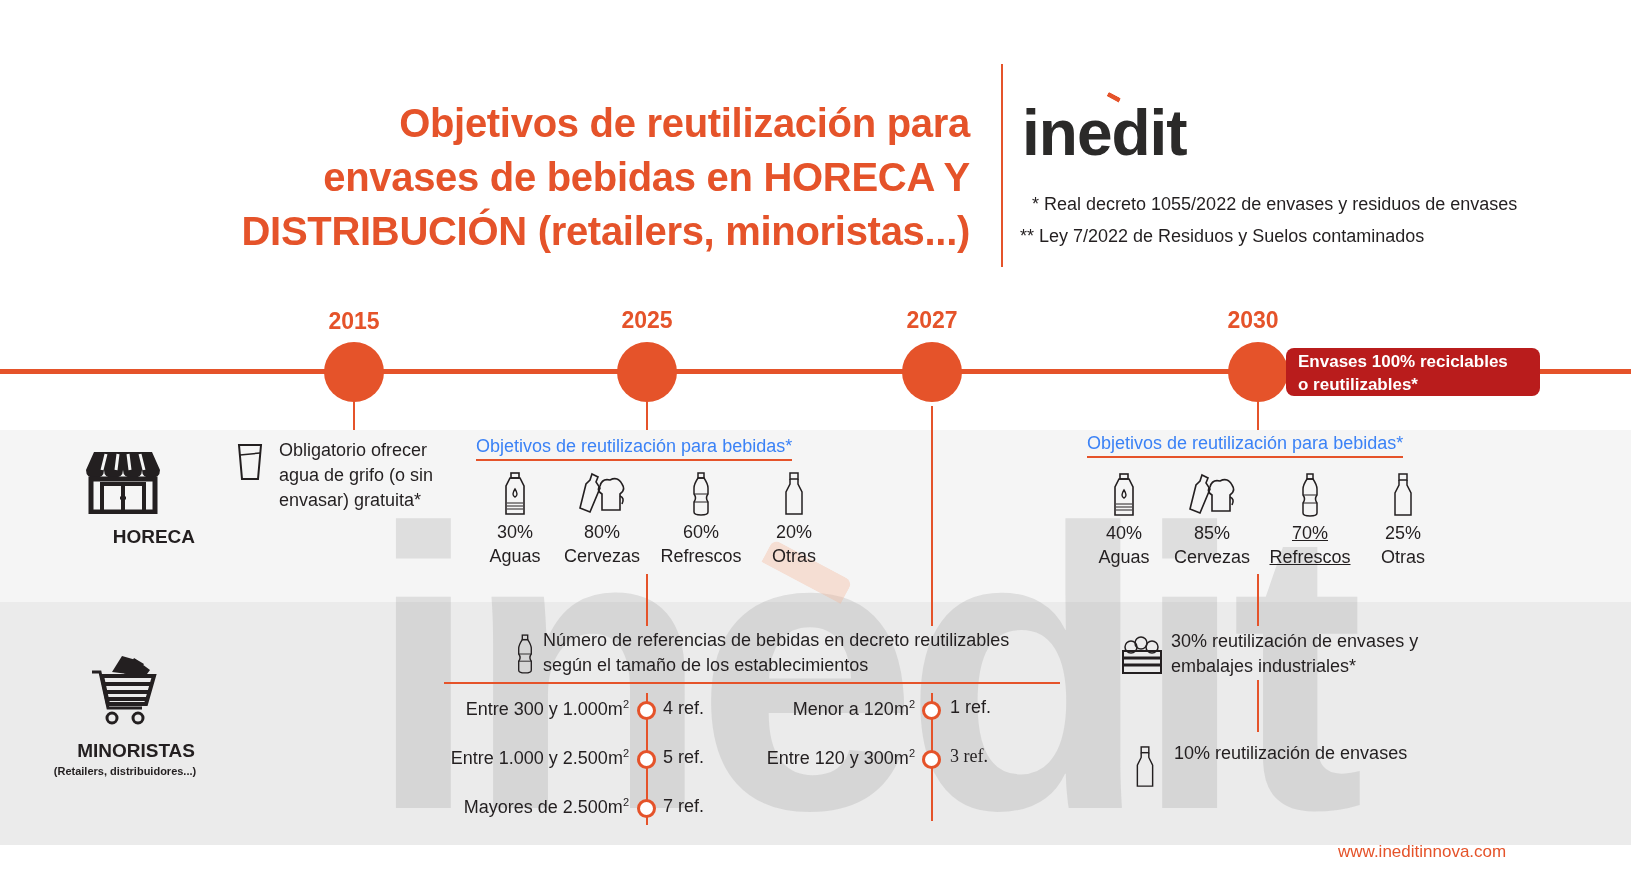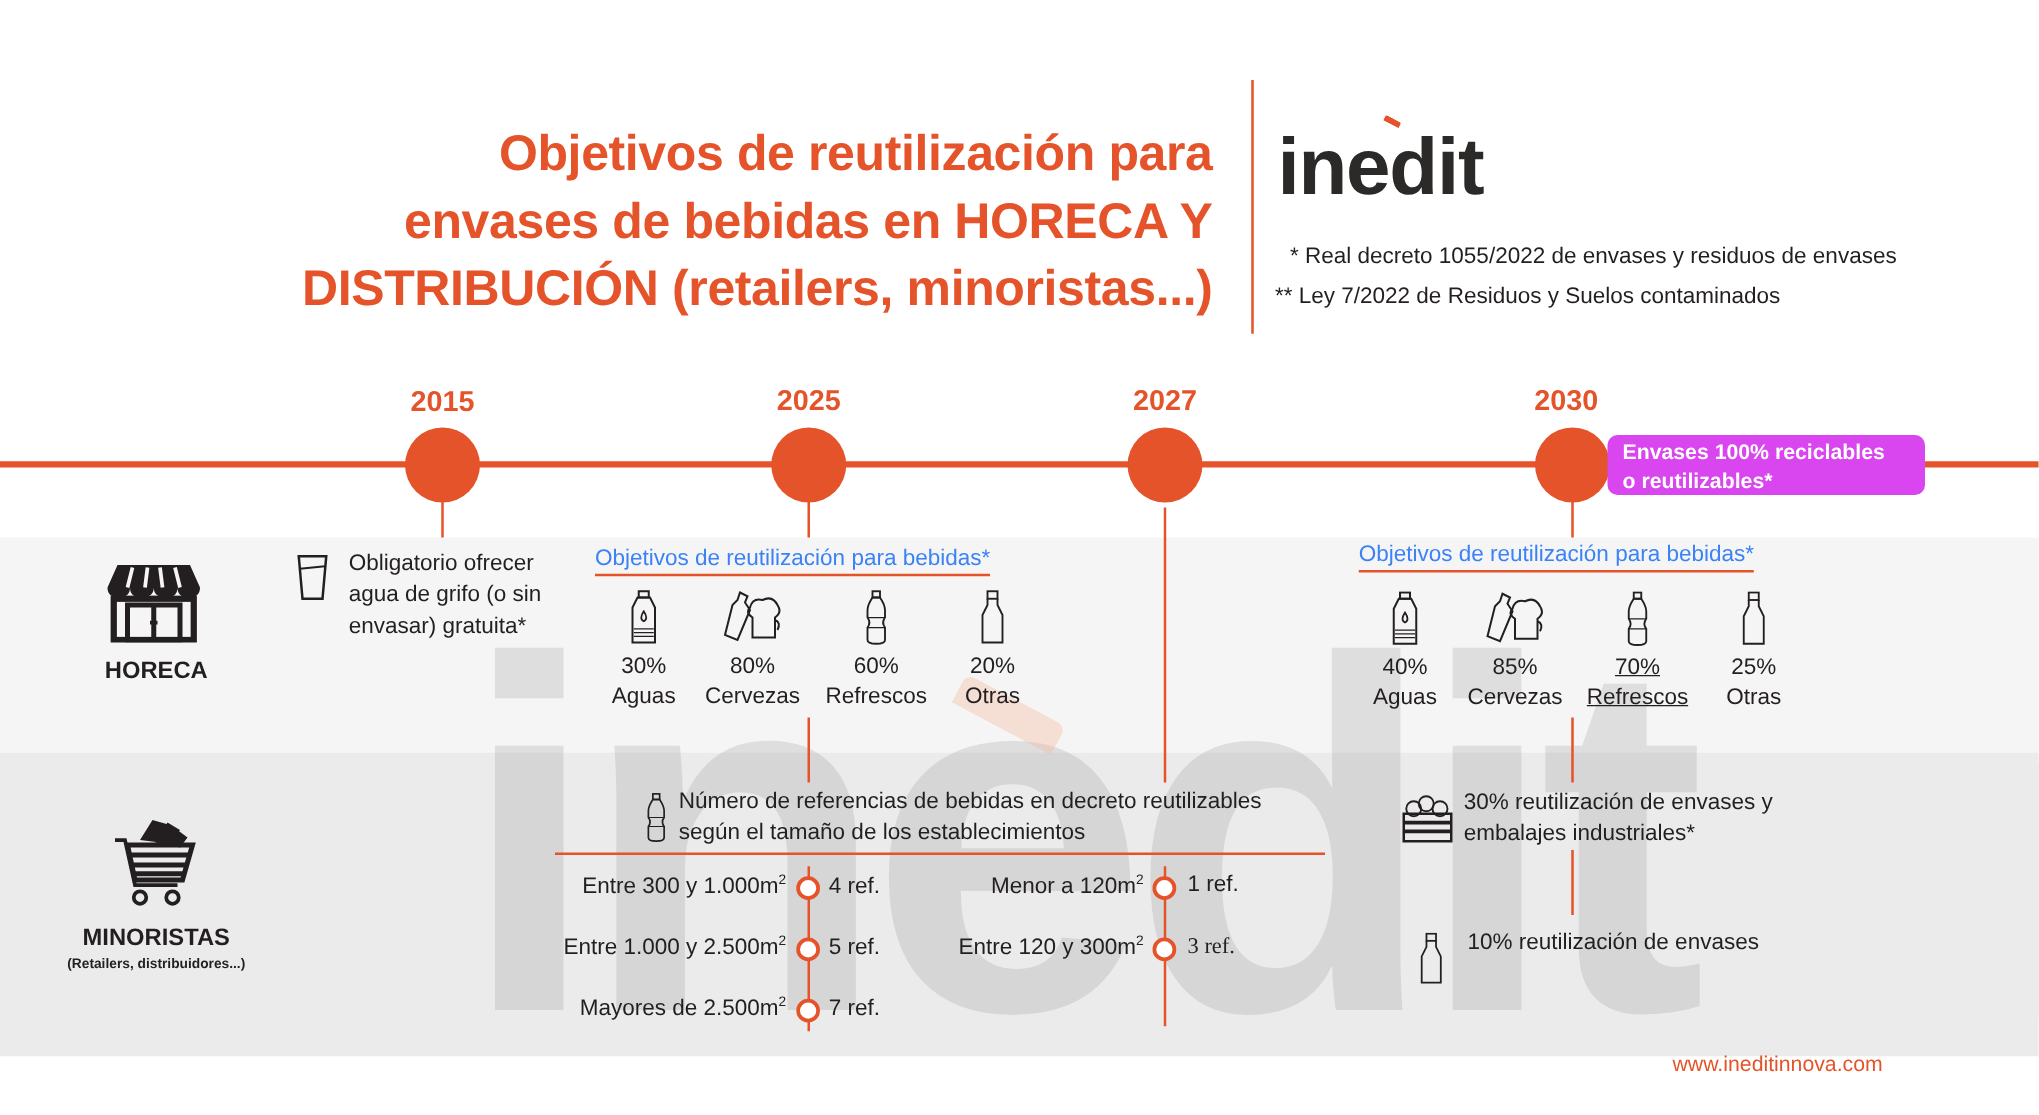--- a/index.html
+++ b/index.html
@@ -14,23 +14,23 @@
   
   .band-horeca{position:absolute;left:0;top:430px;width:1631px;height:172px;background:#f5f5f5;}
   .band-minor{position:absolute;left:0;top:602px;width:1631px;height:243px;background:#ebebeb;}
   .watermark{position:absolute;left:368px;top:470px;font-size:400px;font-weight:bold;color:rgba(160,160,160,0.28);line-height:400px;letter-spacing:-14px;pointer-events:none;}
   .wm-accent{position:absolute;left:748px;top:555px;width:90px;height:60px;border-top:26px solid rgba(245,180,150,0.35);transform:rotate(28deg);border-radius:8px;}
   
   .tl-line{position:absolute;left:0;top:369px;width:1631px;height:5px;background:#e5532a;}
   .tl-dot{position:absolute;width:60px;height:60px;border-radius:50%;background:#e5532a;}
   .tl-year{position:absolute;width:90px;text-align:center;font-size:23px;font-weight:bold;color:#e5532a;}
   .vline{position:absolute;width:2px;background:#e5532a;}
-  .badge{position:absolute;left:1286px;top:348px;width:254px;height:48px;background:#d946ef;border-radius:8px;color:#fff;font-weight:bold;font-size:17px;line-height:23px;padding:2px 12px;box-sizing:border-box;}
-  
-  .cat-label{position:absolute;width:140px;text-align:center;font-weight:bold;font-size:19px;color:#231f20;}
+  .badge{position:absolute;left:1286px;top:348px;width:254px;height:48px;background:#b91c1c;border-radius:8px;color:#fff;font-weight:bold;font-size:17px;line-height:23px;padding:2px 12px;box-sizing:border-box;}
+  
+  .cat-label{position:absolute;width:140px;text-align:right;font-weight:bold;font-size:19px;color:#231f20;}
   .cat-sub{position:absolute;width:220px;text-align:center;font-weight:bold;font-size:11px;color:#231f20;}
   .txt{position:absolute;font-size:18px;line-height:25px;color:#231f20;}
   .obj-head{position:absolute;font-size:18px;color:#3b82f6;border-bottom:2px solid #e5532a;padding-bottom:2px;white-space:nowrap;}
   .bev{position:absolute;width:96px;text-align:center;}
   .bev .ic{height:46px;display:flex;justify-content:center;align-items:flex-end;}
   .bev .pct{font-size:18px;line-height:24px;margin-top:4px;}
   .bev .lbl{font-size:18px;line-height:24px;}
   .refline{position:absolute;height:2px;background:#e5532a;}
   .node{position:absolute;width:13px;height:13px;border-radius:50%;border:3px solid #e5532a;background:#fff;}
   .rlabel{position:absolute;font-size:18px;text-align:right;white-space:nowrap;}

